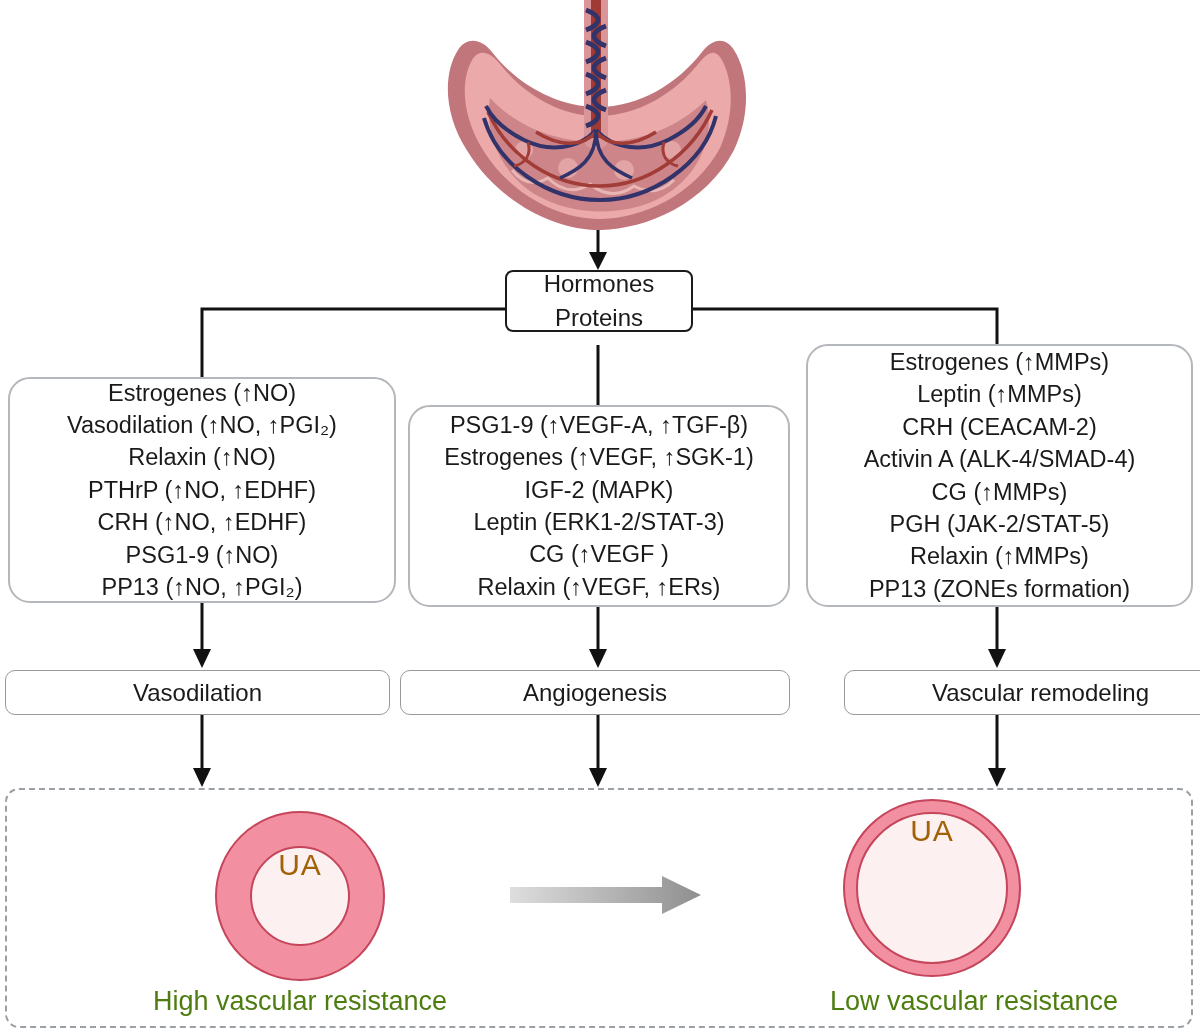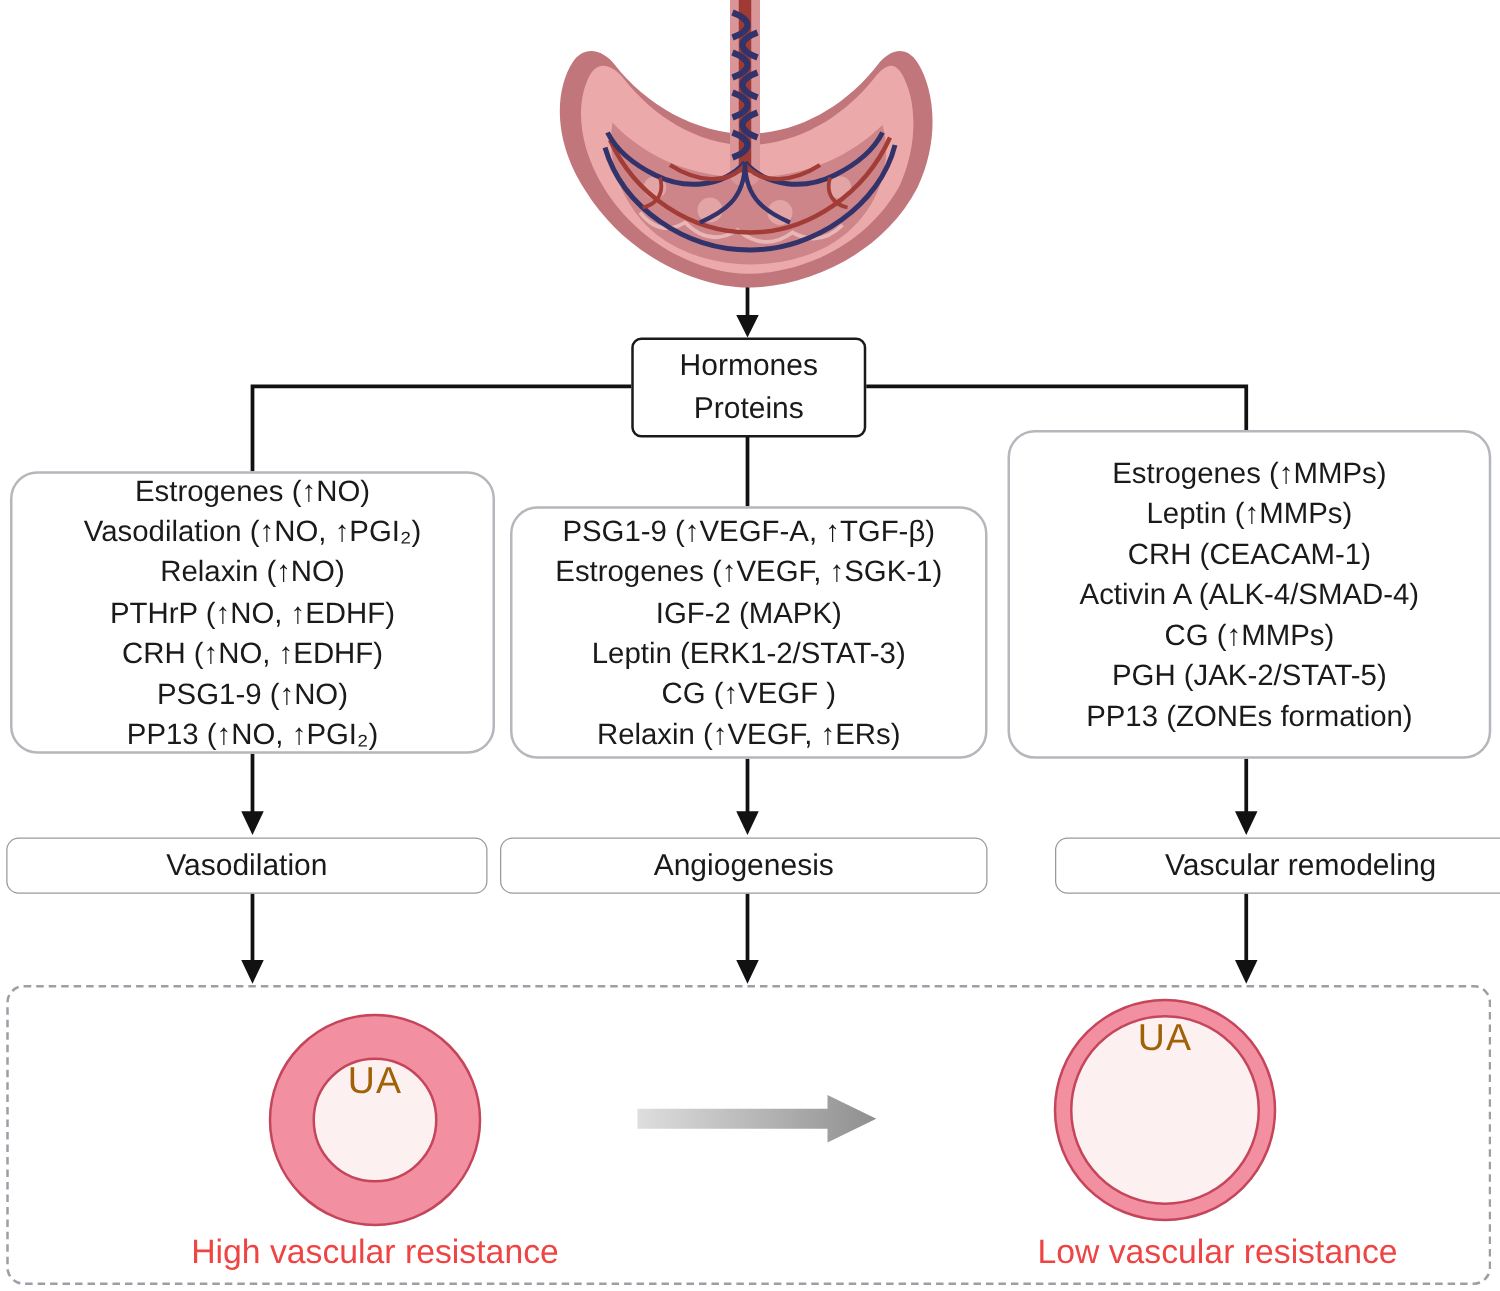--- a/index.html
+++ b/index.html
@@ -40,21 +40,21 @@
   .vessel-inner{
     border-radius:50%;background:#fdf0f1;border:2.5px solid #c5455a;box-sizing:border-box;
     display:flex;align-items:flex-start;justify-content:center;
     font-size:30px;letter-spacing:1px;color:#a16207;
   }
   .vessel-outer.left{left:215px;top:811px;width:170px;height:170px;}
   .vessel-outer.left .vessel-inner{width:100px;height:100px;}
   .vessel-outer.right{left:843px;top:799px;width:178px;height:178px;}
   .vessel-outer.right .vessel-inner{width:152px;height:152px;}
   .caption{
-    position:absolute;z-index:2;width:400px;text-align:center;font-size:27px;color:#ef4444;
+    position:absolute;z-index:2;width:400px;text-align:center;font-size:27px;color:#4d7c0f;
   }
   .caption.left{left:100px;top:986px;}
   .caption.right{left:774px;top:986px;}
 </style>
 </head>
 <body>
 
 <div class="canvas">
 
   <svg id="connectors" width="1200" height="1033" viewBox="0 0 1200 1033">
@@ -109,21 +109,21 @@
       <path d="M56 118 C70 166 120 200 172 200 C224 200 276 164 288 116" stroke="#32336a" stroke-width="4"></path>
       <path d="M60 112 C80 156 124 186 172 186 C220 186 264 154 284 110" stroke="#a23c36" stroke-width="3.5"></path>
       <path d="M168 130 C150 150 120 152 96 140 C76 130 64 118 58 106" stroke="#32336a" stroke-width="4"></path>
       <path d="M168 130 C186 150 216 152 240 140 C260 130 272 118 278 106" stroke="#32336a" stroke-width="4"></path>
       <path d="M168 132 C154 148 130 146 108 132 M168 132 C182 148 206 146 228 132" stroke="#a23c36" stroke-width="3.5"></path>
       <path d="M168 130 C168 160 150 170 132 178 M168 130 C168 160 186 170 204 178" stroke="#32336a" stroke-width="3.5"></path>
       <path d="M100 142 C104 156 96 164 86 166 M236 142 C232 156 240 164 250 166" stroke="#a23c36" stroke-width="3"></path>
     </g>
   </svg>
 
-  <div class="node hormones-box" style="left:505px;top:270px;width:188px;height:80px;">
+  <div class="node hormones-box" style="left:505px;top:270px;width:188px;height:62px;">
     <div>Hormones</div>
     <div>Proteins</div>
   </div>
 
   <div class="node list-box" style="left:8px;top:377px;width:388px;height:226px;">
     <div>Estrogenes (↑NO)</div>
     <div>Vasodilation (↑NO, ↑PGI₂)</div>
     <div>Relaxin (↑NO)</div>
     <div>PTHrP (↑NO, ↑EDHF)</div>
     <div>CRH (↑NO, ↑EDHF)</div>
@@ -136,24 +136,25 @@
     <div>Estrogenes (↑VEGF, ↑SGK-1)</div>
     <div>IGF-2 (MAPK)</div>
     <div>Leptin (ERK1-2/STAT-3)</div>
     <div>CG (↑VEGF )</div>
     <div>Relaxin (↑VEGF, ↑ERs)</div>
   </div>
 
   <div class="node list-box" style="left:806px;top:344px;width:387px;height:263px;">
     <div>Estrogenes (↑MMPs)</div>
     <div>Leptin (↑MMPs)</div>
-    <div>CRH (CEACAM-1)</div>
+    <div>CRH (CEACAM-2)</div>
     <div>Activin A (ALK-4/SMAD-4)</div>
     <div>CG (↑MMPs)</div>
     <div>PGH (JAK-2/STAT-5)</div>
+    <div>Relaxin (↑MMPs)</div>
     <div>PP13 (ZONEs formation)</div>
   </div>
 
   <div class="node label-box" style="left:5px;top:670px;width:385px;height:45px;">
     <div>Vasodilation</div>
   </div>
   <div class="node label-box" style="left:400px;top:670px;width:390px;height:45px;">
     <div>Angiogenesis</div>
   </div>
   <div class="node label-box" style="left:800px;top:670px;width:393px;height:45px;margin-left:44px;">

